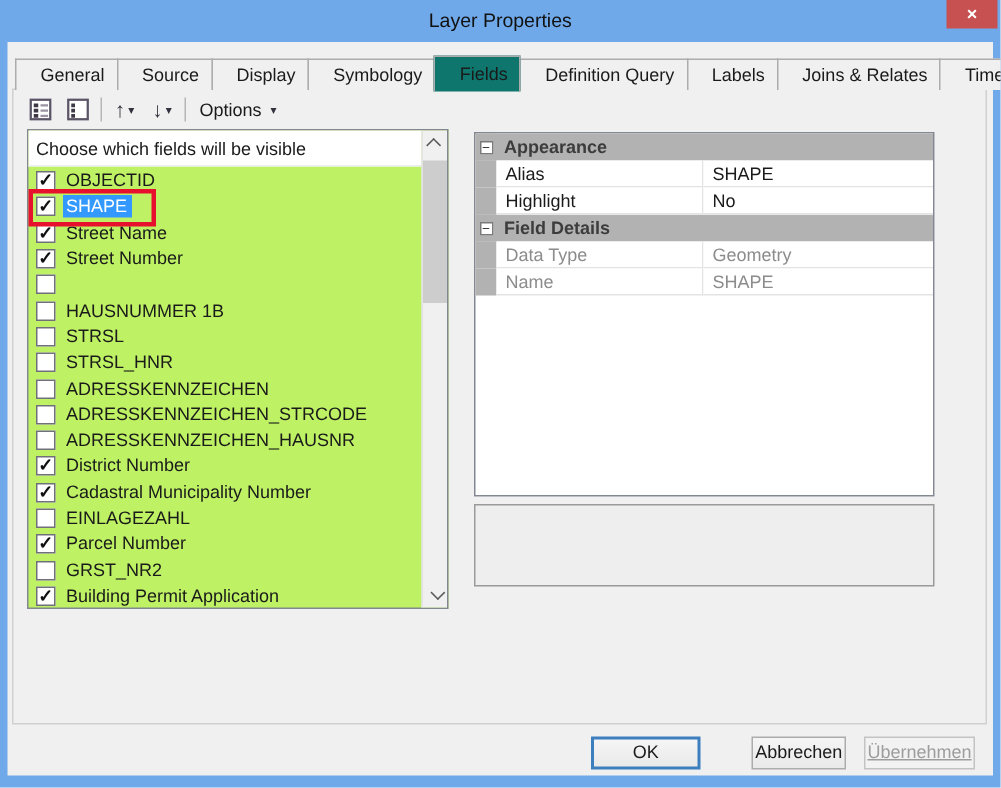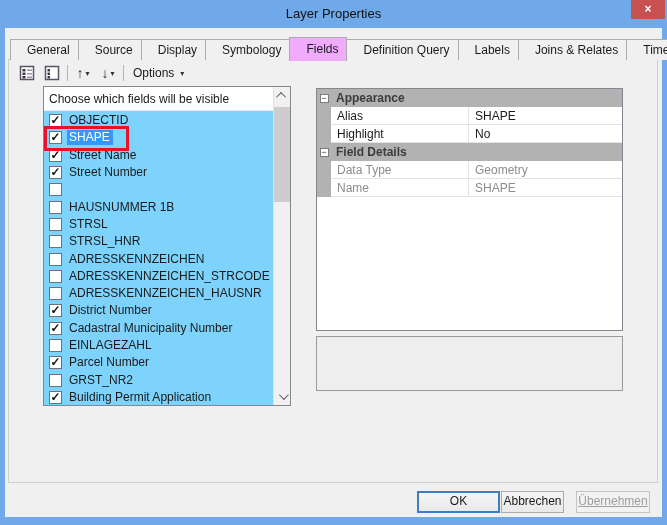--- a/index.html
+++ b/index.html
@@ -12,37 +12,37 @@
   .title { position:absolute; top:6px; left:0; right:0; text-align:center; font-size:13px; color:#111; }
   .close-btn { position:absolute; top:0; right:2px; width:34px; height:19px; background:#c75050;
                color:#fff; font-size:12px; font-weight:bold; text-align:center; line-height:18px; cursor:default; }
 
   .body { position:absolute; left:5px; top:28px; width:657px; height:489px; background:#f0f0f0; }
 
   
   .tabstrip { position:absolute; left:5px; top:8px; height:24px; display:flex; align-items:flex-end; z-index:3; }
   .tab { height:21px; padding:3px 8px 0 16px; background:#f0f0f0; border:1px solid #acacac;
          border-bottom:none; margin-right:-1px; white-space:nowrap; cursor:default; }
-  .tab.active { height:24px; padding-top:4px; background:#f0abfc; position:relative; z-index:4; margin-bottom:-1px; }
+  .tab.active { height:24px; padding-top:4px; background:#0f766e; position:relative; z-index:4; margin-bottom:-1px; }
 
   .tabpage { position:absolute; left:3px; top:31px; width:650px; height:424px; background:#f0f0f0;
              border:1px solid #d0d0d0; z-index:1; }
 
   
   .toolbar { position:absolute; left:8px; top:3px; height:20px; display:flex; align-items:center; gap:5px; }
   .tool-btn { display:flex; align-items:center; justify-content:center; height:20px; min-width:20px; cursor:default; }
   .tool-sep { width:1px; height:16px; background:#b5b5b5; }
   .arrow-glyph { font-size:14px; font-weight:bold; color:#33323e; line-height:14px; }
   .caret { font-size:8px; color:#33323e; margin-left:2px; }
   .options-btn { display:flex; align-items:center; gap:4px; padding:0 4px; height:20px; cursor:default; }
   .icon-svg { display:block; }
 
   
-  .listbox { position:absolute; left:9px; top:26px; width:248px; height:320px; background:#7dd3fc;
-             border:1px solid #828790;margin-left:25px; }
+  .listbox { position:absolute; left:9px; top:26px; width:281px; height:320px; background:#bef264;
+             border:1px solid #828790; }
   .lb-header { position:absolute; top:0; left:0; right:17px; height:24px; padding:5px 0 0 5px;
                border-bottom:1px solid #ededed; background:#fff; }
   .lb-rows { position:absolute; top:25px; left:0; right:17px; bottom:0; overflow:hidden; }
   .f-row { height:17.3px; display:flex; align-items:center; padding-left:5px; }
   .cbx { width:13px; height:13px; border:1px solid #70707b; background:#fff; font-size:12px; font-weight:bold;
          line-height:10px; text-align:center; color:#111; flex:none; cursor:default; }
   .f-label { margin-left:5px; padding:0 3px 1px 2px; white-space:nowrap; }
   .f-label.selected { background:#3399ff; color:#fff; }
   .annotation-box { position:absolute; left:0px; top:39px; width:85px; height:25px;
                     border:3px solid #e8112d; z-index:6; pointer-events:none; }
@@ -68,21 +68,21 @@
              display:flex; align-items:center; padding-left:6px; }
   .pg-value { flex:1; background:#fff; border-bottom:1px solid #e3e3e3; display:flex; align-items:center; padding-left:6px; }
   .pg-ro .pg-name, .pg-ro .pg-value { color:#8c8c8c; }
 
   .descbox { position:absolute; left:307px; top:276px; width:307px; height:55px; background:#eeeeee;
              border:1px solid #9a9a9a; }
 
   
   .btn { position:absolute; top:491px; height:22px; background:linear-gradient(#f5f5f5,#e9e9e9);
          border:1px solid #acacac; text-align:center; line-height:19px; cursor:default; }
-  .btn-ok { left:417px; width:83px; border:2px solid #3d7ebf; line-height:17px; }
+  .btn-ok { left:394px; width:73px; border:2px solid #3d7ebf; line-height:17px; }
   .btn-cancel { left:501px; width:63px; }
   .btn-apply { left:576px; width:74px; color:#9d9d9d; border-color:#c3c3c3; background:#f2f2f2;text-decoration:underline; }
 </style>
 </head>
 <body>
 
 <div class="dialog">
 
   <div class="titlebar">
     <div class="title">Layer Properties</div>

